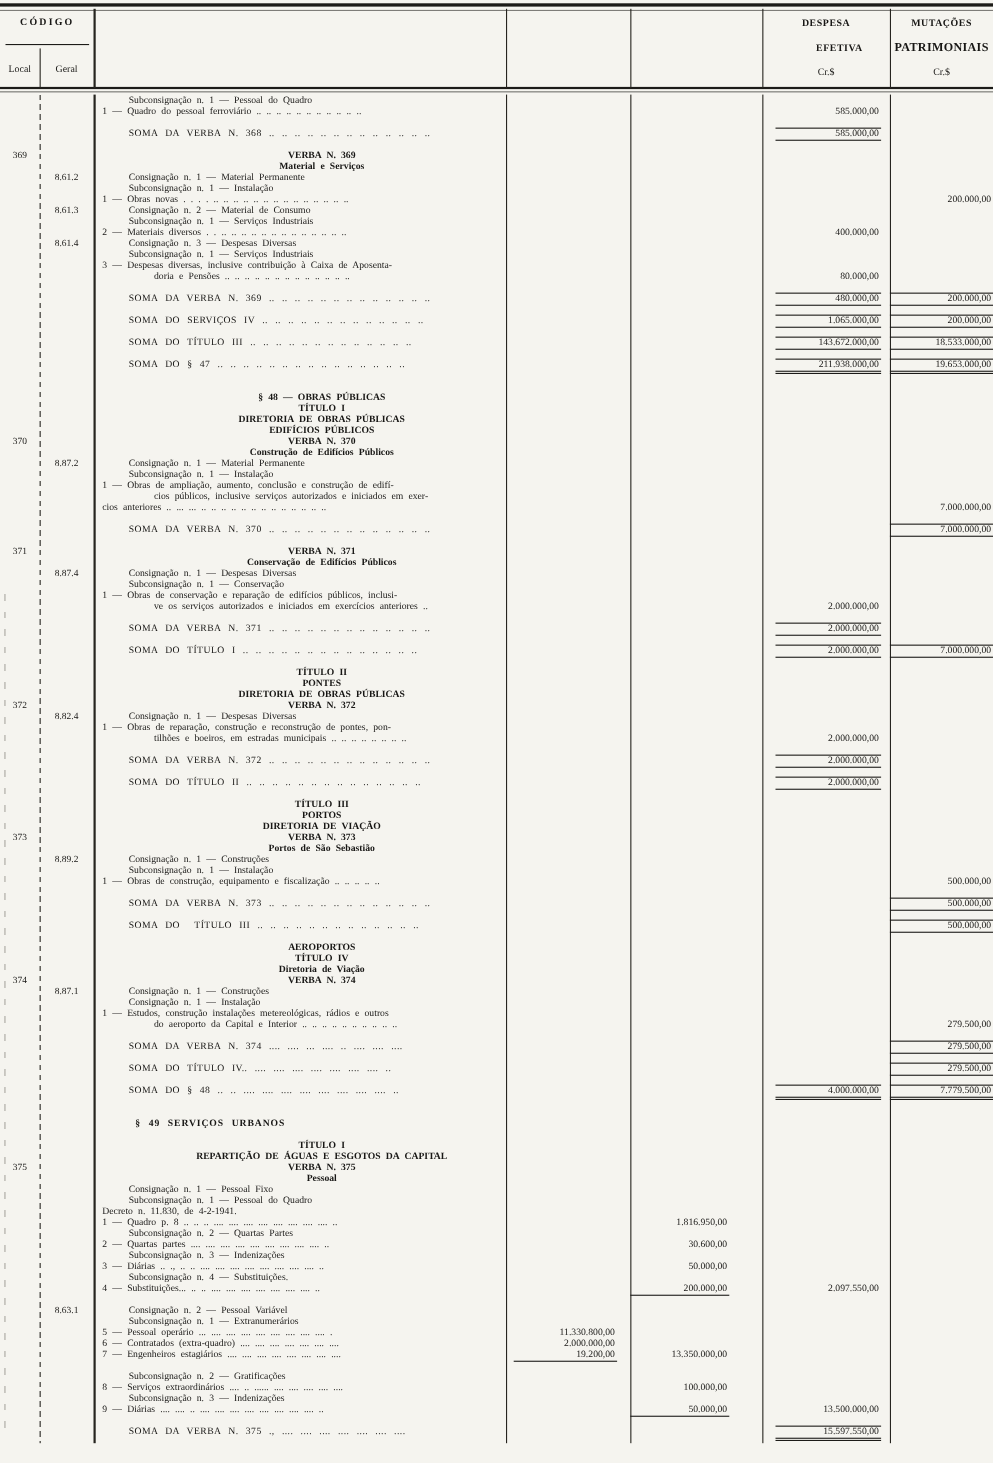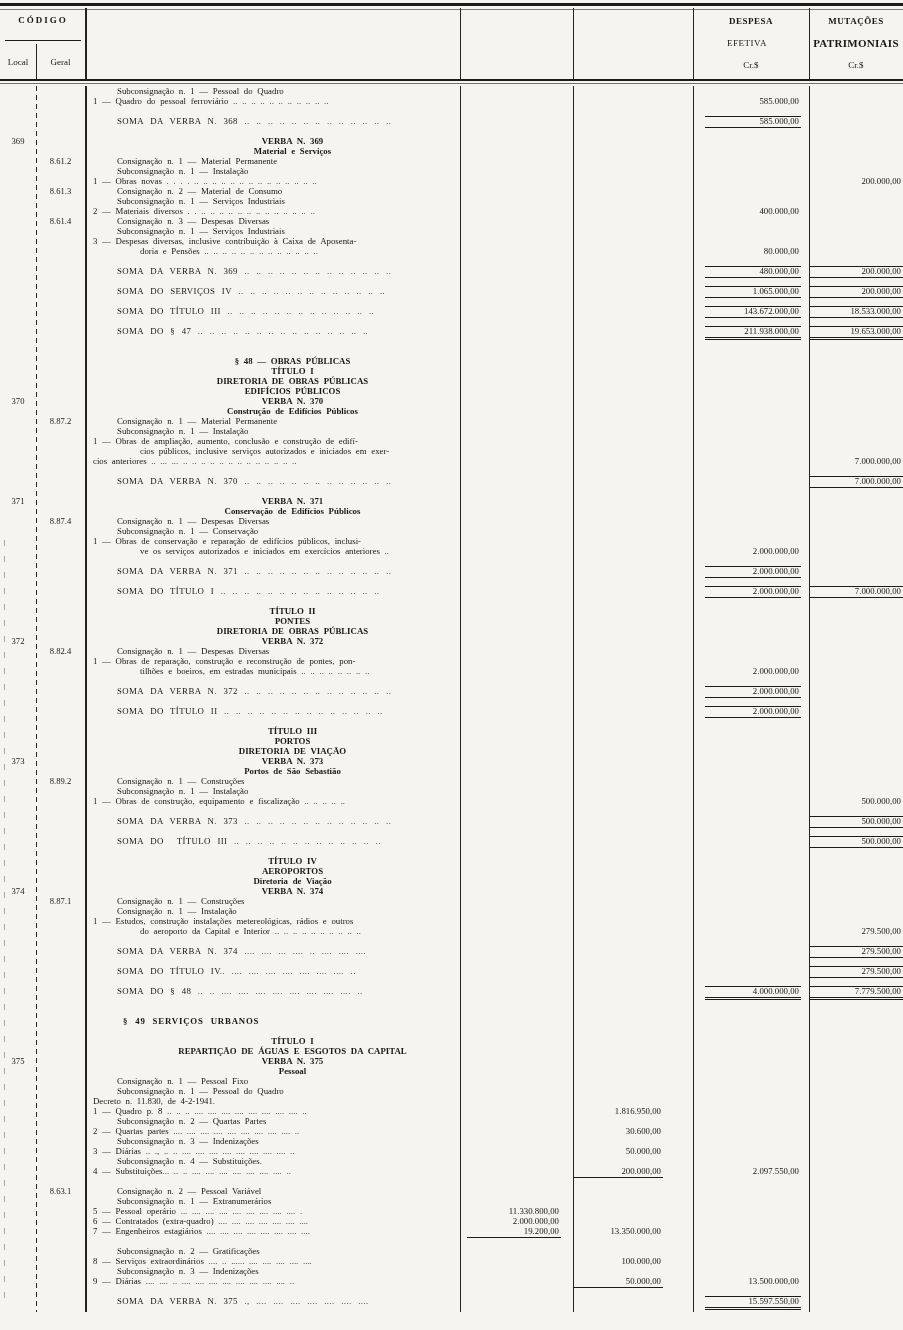--- a/index.html
+++ b/index.html
@@ -23,21 +23,21 @@
   .vh{top:8px;height:72px;}
   .vb{top:86px;height:1226px;}
   .x36{left:36px;} .x86{left:85px;width:2px;} .x460{left:460px;} .x573{left:573px;}
   .x693{left:693px;} .x809{left:809px;}
   
   .hcell{position:absolute;text-align:center;font-size:9px;line-height:11px;}
   .h-codigo{left:0;top:15px;width:86px;font-weight:bold;letter-spacing:2px;}
   .h-local{left:0;top:57px;width:36px;}
   .h-geral{left:36px;top:57px;width:49px;}
   .h-d1{left:693px;top:16px;width:116px;font-weight:bold;letter-spacing:.5px;}
-  .h-d2{left:689px;top:38px;width:116px;font-weight:normal;letter-spacing:.5px;}
+  .h-d2{left:705px;top:38px;width:116px;font-weight:bold;letter-spacing:.5px;}
   .h-d3{left:693px;top:60px;width:116px;}
   .h-m1{left:809px;top:16px;width:94px;font-weight:bold;letter-spacing:.5px;font-family:Liberation Serif, serif;}
   .h-m2{left:809px;top:38px;width:94px;font-weight:bold;font-size:11px;letter-spacing:.3px;}
   .h-m3{left:809px;top:60px;width:94px;}
   
   .tbody{position:absolute;left:0;top:86px;width:903px;}
   .row{display:flex;height:10px;line-height:10px;align-items:flex-start;}
   .row.blank{height:10px;}
   .c{flex:none;box-sizing:border-box;}
   .c-local{width:36px;text-align:center;font-size:8.6px;}
@@ -637,30 +637,30 @@
         <div class="c c-desc pad34">SOMA DO  TÍTULO III .. .. .. .. .. .. .. .. .. .. .. .. ..</div>
         <div class="c c-c1"></div>
         <div class="c c-c2"></div>
         <div class="c c-d"></div>
         <div class="c c-m"><div class="amt r-ou">500.000,00</div></div>
       </div>
       <div class="row blank"></div>
       <div class="row cb">
         <div class="c c-local"></div>
         <div class="c c-geral"></div>
+        <div class="c c-desc center bold">AEROPORTOS</div>
+        <div class="c c-c1"></div>
+        <div class="c c-c2"></div>
+        <div class="c c-d"></div>
+        <div class="c c-m"></div>
+      </div>
+      <div class="row cb">
+        <div class="c c-local"></div>
+        <div class="c c-geral"></div>
         <div class="c c-desc center bold">TÍTULO IV</div>
-        <div class="c c-c1"></div>
-        <div class="c c-c2"></div>
-        <div class="c c-d"></div>
-        <div class="c c-m"></div>
-      </div>
-      <div class="row cb">
-        <div class="c c-local"></div>
-        <div class="c c-geral"></div>
-        <div class="c c-desc center bold">AEROPORTOS</div>
         <div class="c c-c1"></div>
         <div class="c c-c2"></div>
         <div class="c c-d"></div>
         <div class="c c-m"></div>
       </div>
       <div class="row cb">
         <div class="c c-local"></div>
         <div class="c c-geral"></div>
         <div class="c c-desc center bold">Diretoria de Viação</div>
         <div class="c c-c1"></div>

